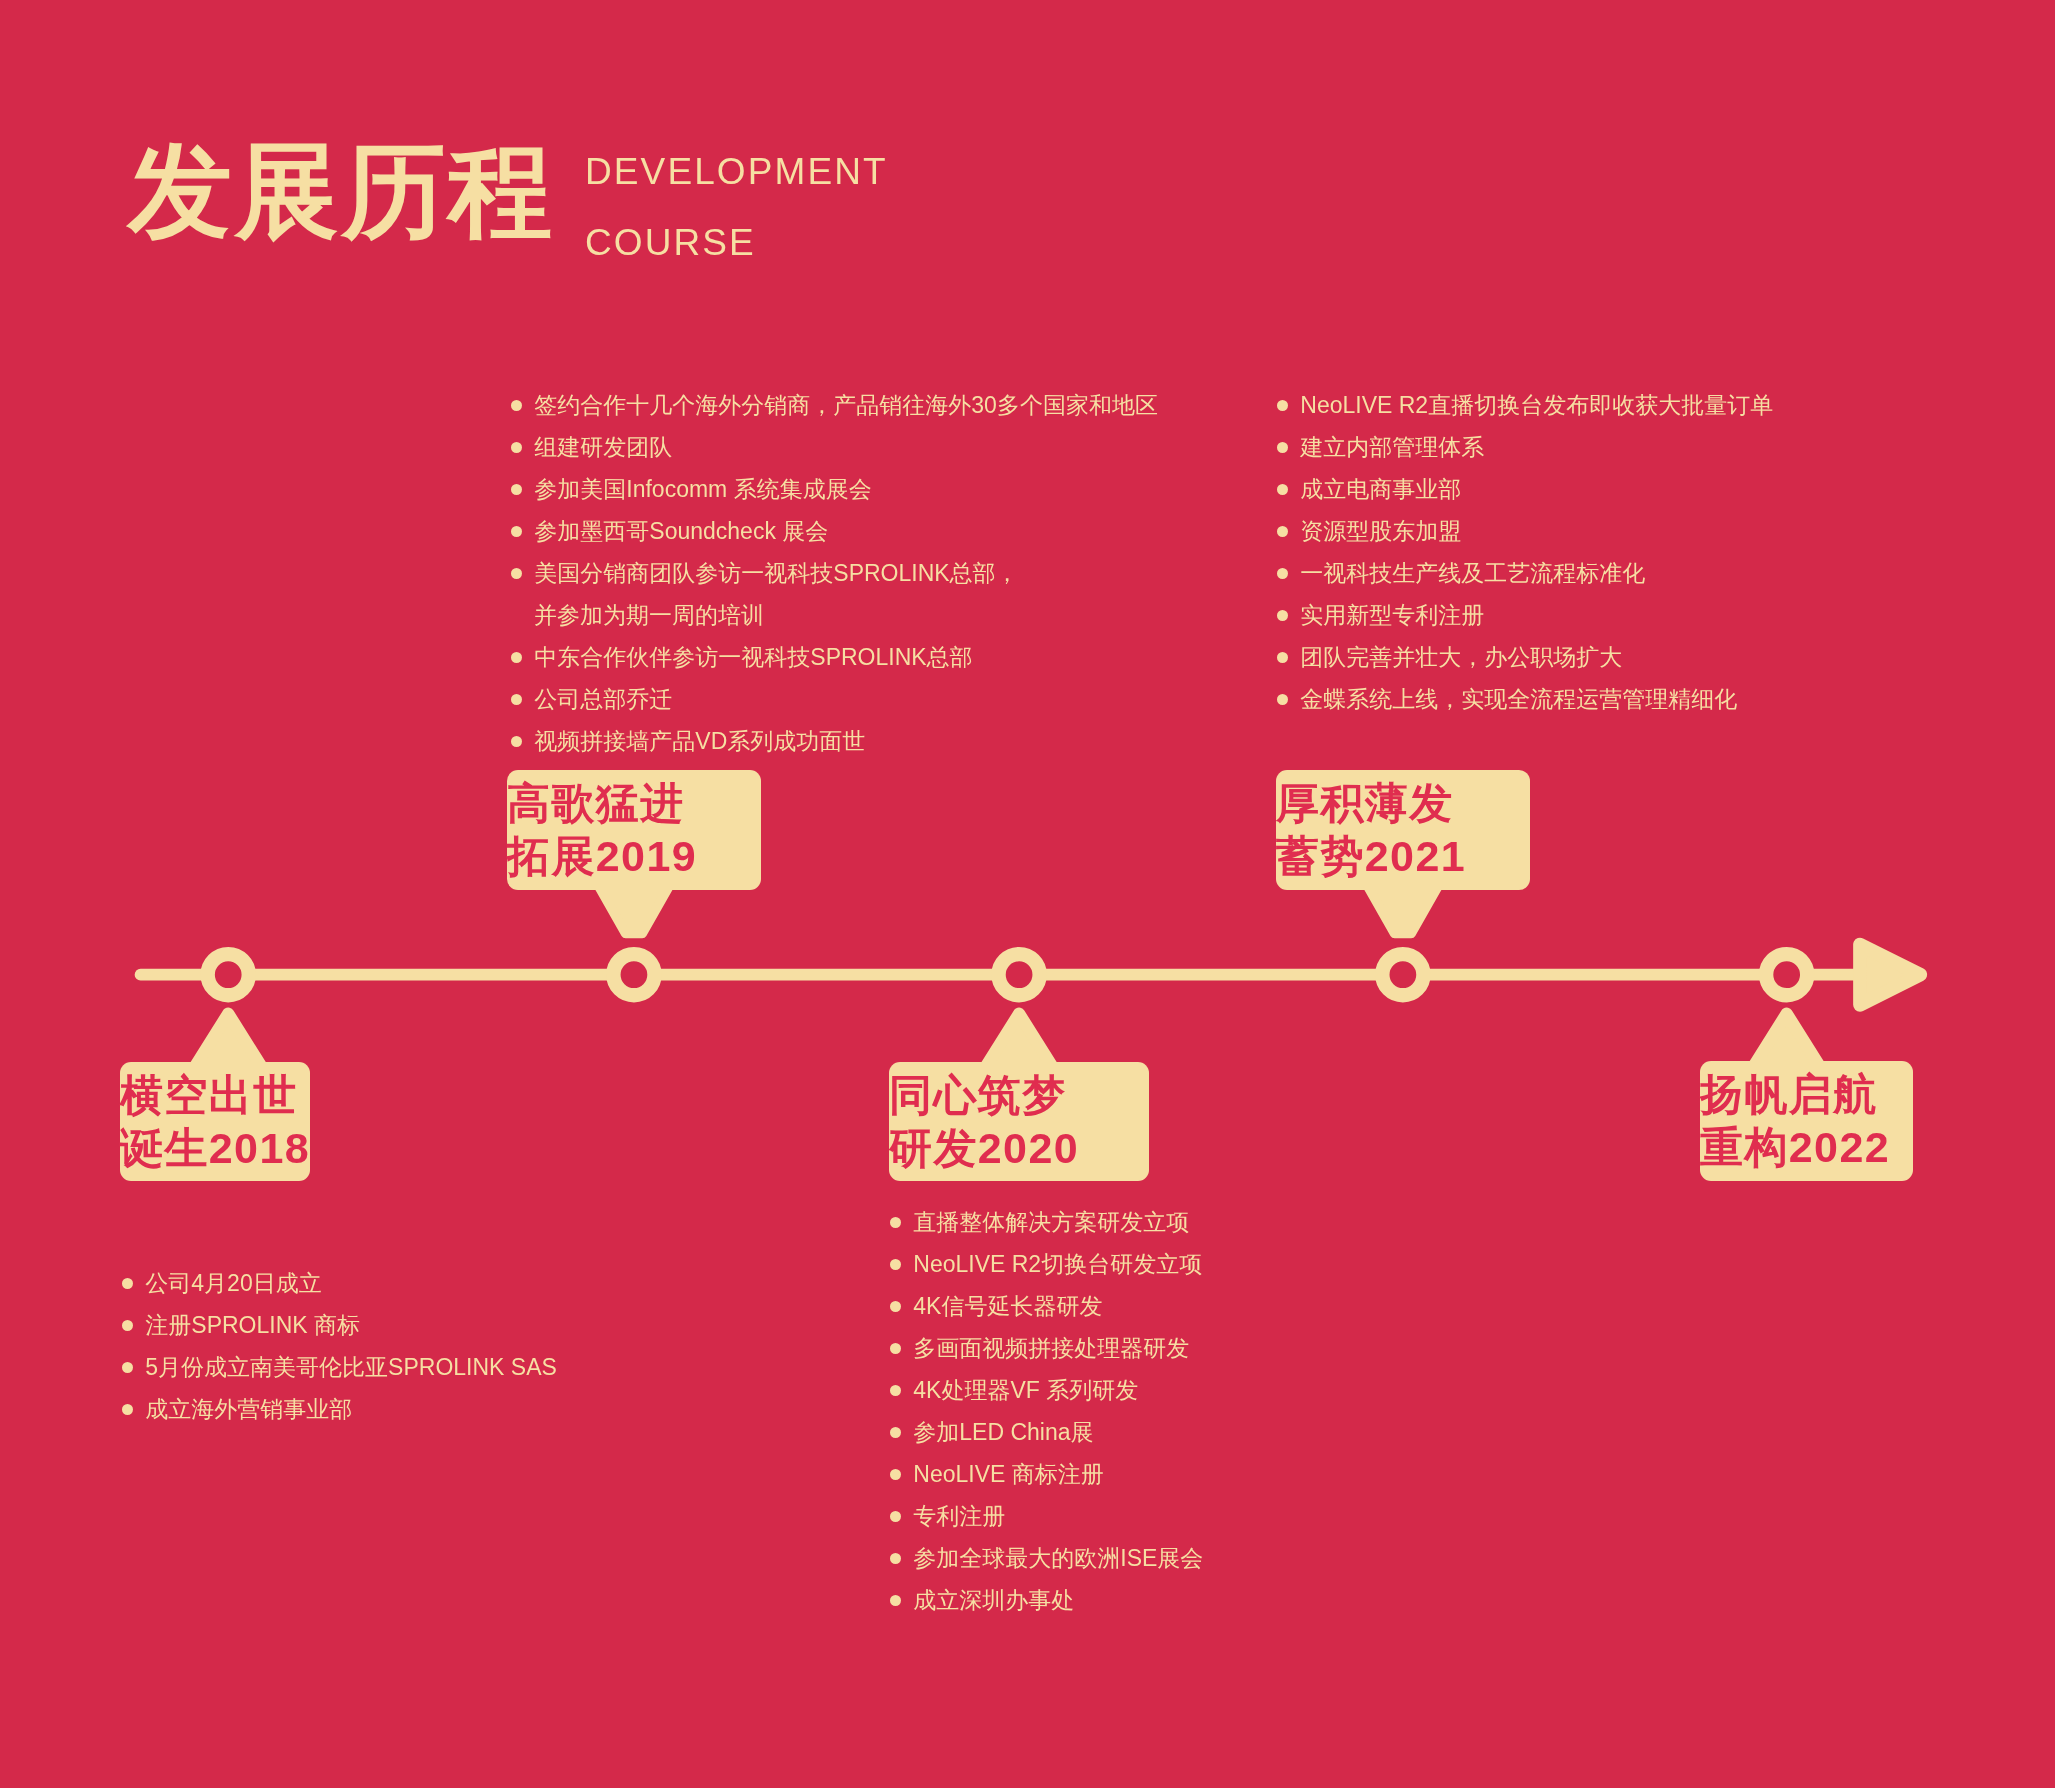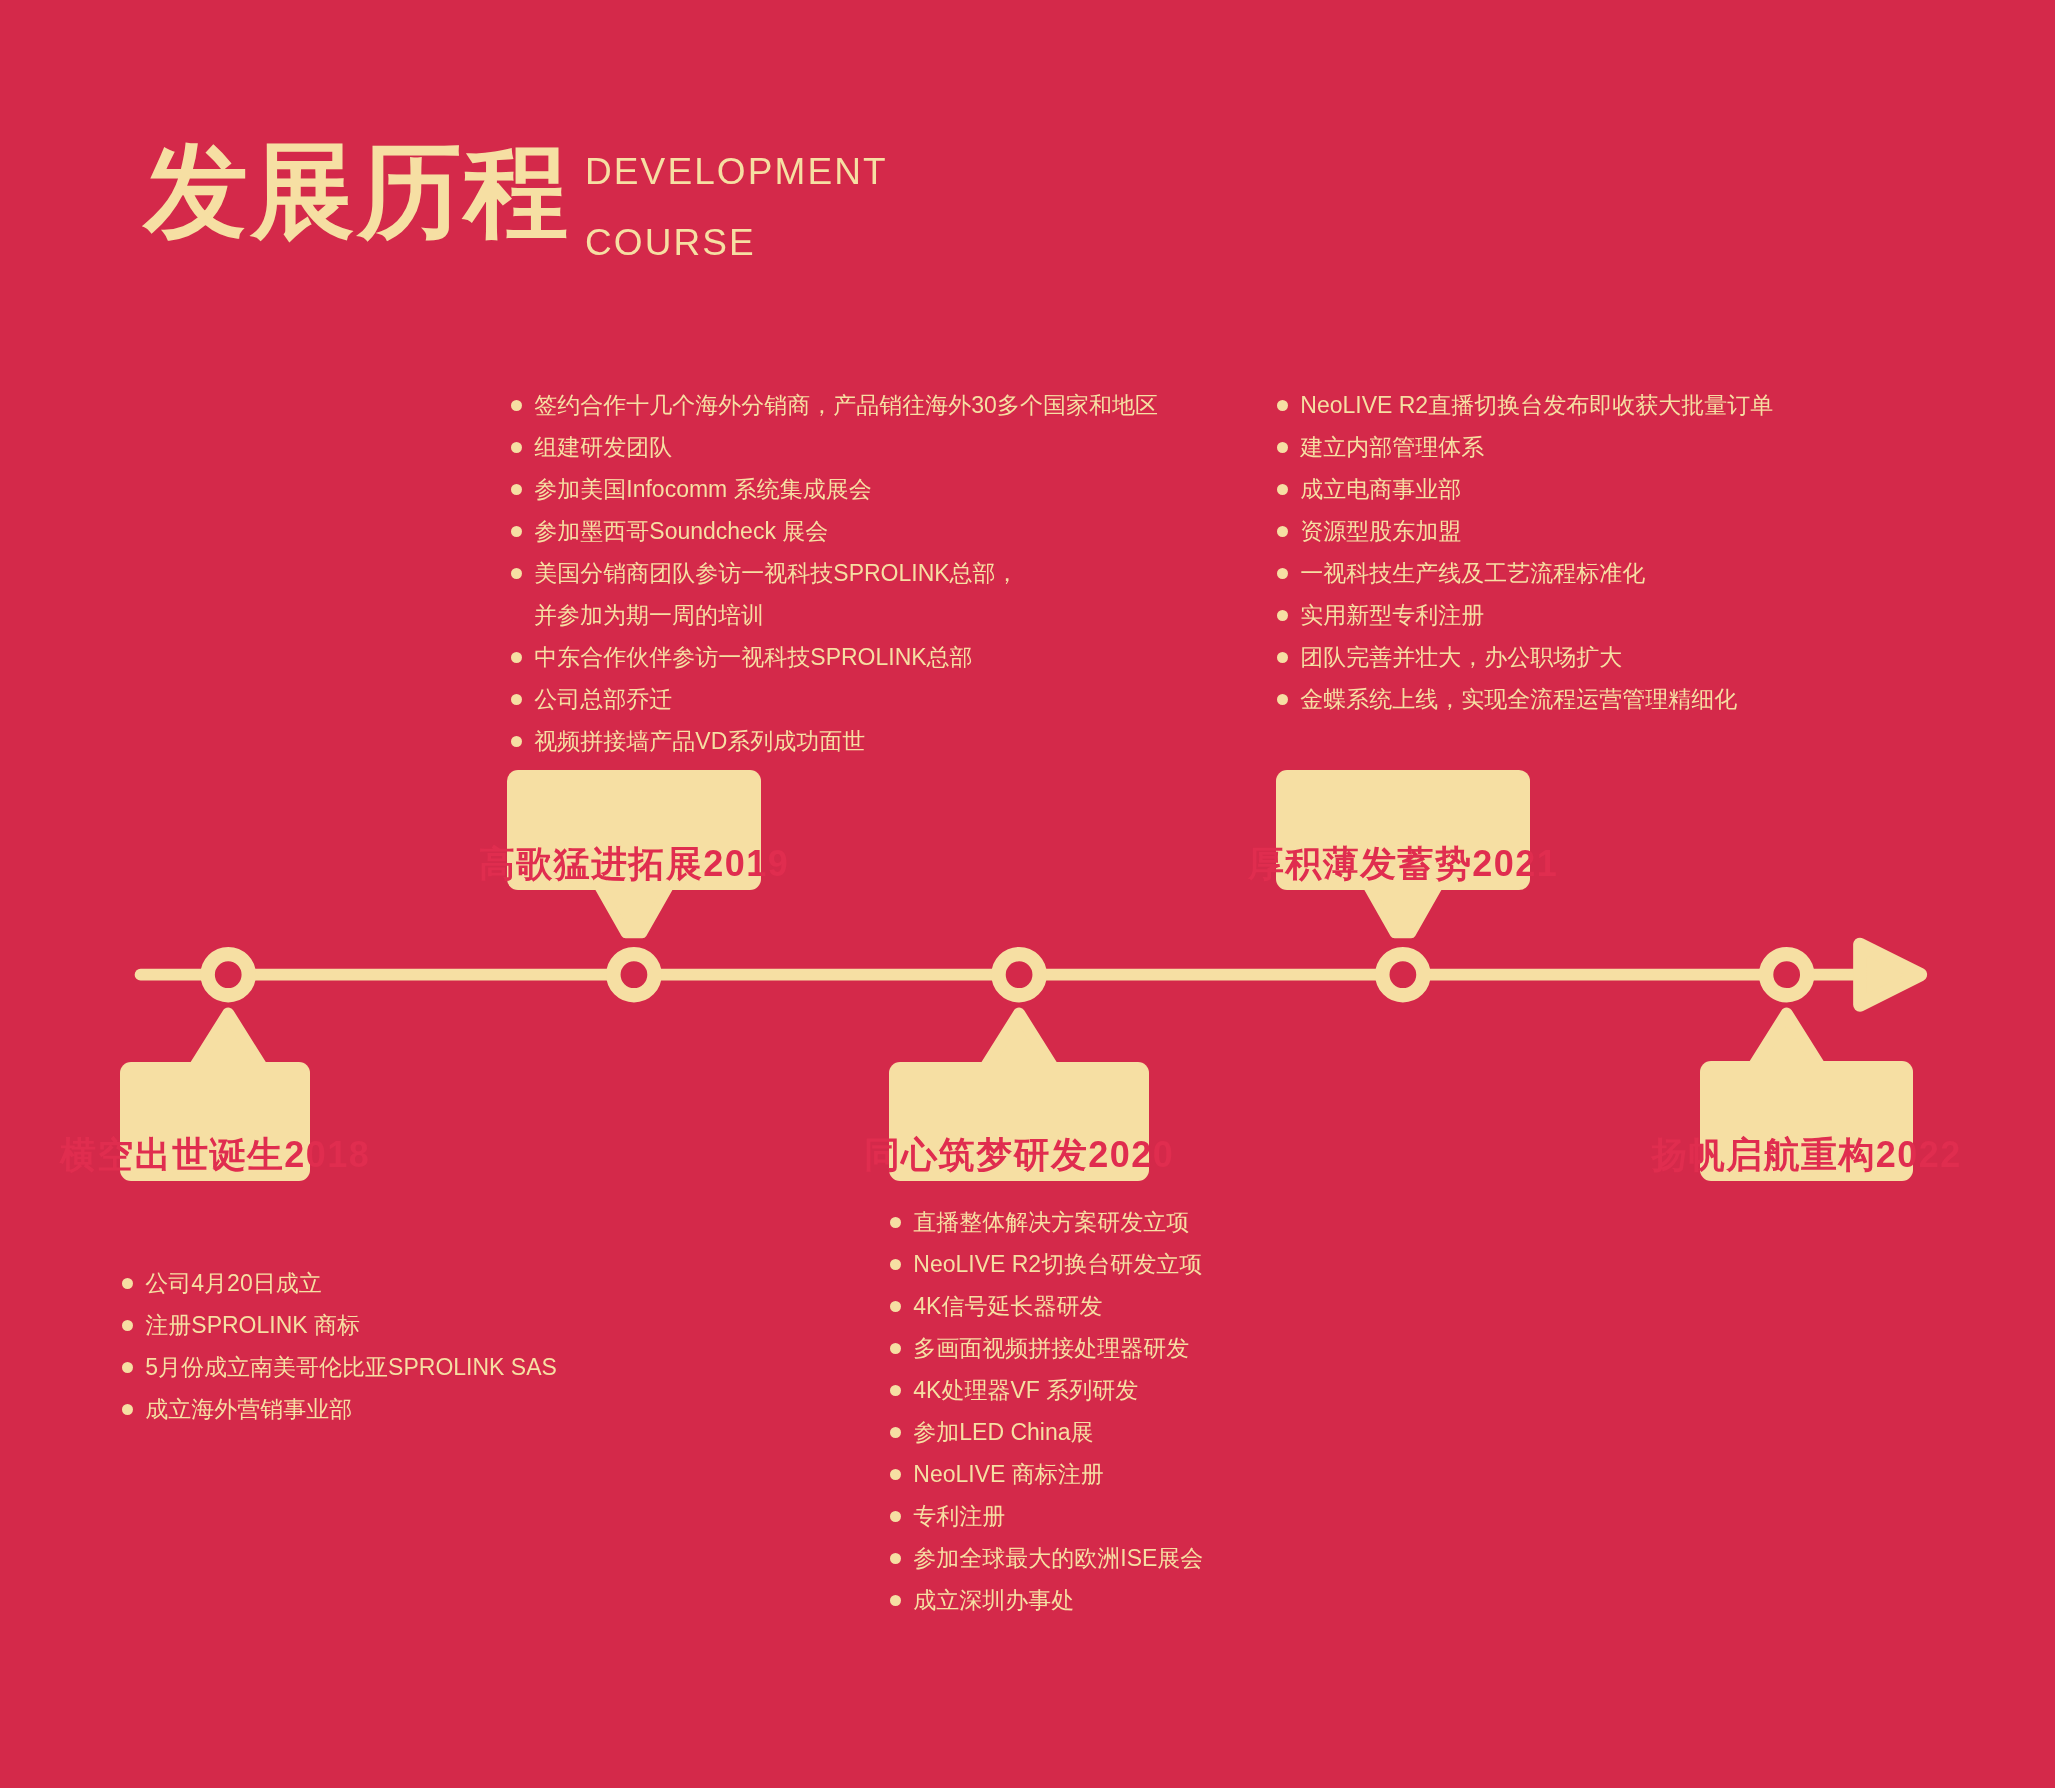--- a/index.html
+++ b/index.html
@@ -12,21 +12,21 @@
   body{
     background:var(--bg);
     font-family:"Liberation Sans","DejaVu Sans",sans-serif;
     position:relative;
     overflow:hidden;
   }
   .stage{position:absolute;inset:0;width:2056px;height:1789px;}
 
   
   .page-title{
-    position:absolute;left:144px;top:132px;
+    position:absolute;left:128px;top:132px;
     font-size:104px;font-weight:700;letter-spacing:2.7px;
     color:var(--cream);line-height:1.15;white-space:nowrap;
   }
   .page-subtitle{
     position:absolute;left:585px;top:136px;
     color:var(--cream);font-size:37px;font-weight:400;
     letter-spacing:2.1px;line-height:71px;white-space:nowrap;
   }
 
   
@@ -35,24 +35,24 @@
   .tl-arrow{fill:var(--cream);stroke:var(--cream);stroke-width:20;stroke-linejoin:round;}
   .tl-node{fill:var(--bg);stroke:var(--cream);stroke-width:21;}
   .tl-pointer-down{fill:var(--cream);stroke:var(--cream);stroke-width:14;stroke-linejoin:round;}
   .tl-pointer-up{fill:var(--cream);stroke:var(--cream);stroke-width:18;stroke-linejoin:round;}
 
   
   .callout{
     position:absolute;
     background:var(--cream);
     border-radius:11px;
-    display:flex;flex-direction:row;align-items:flex-end;justify-content:center;
+    display:flex;flex-direction:column;align-items:flex-start;justify-content:center;
     text-align:center;
     color:var(--callout-text);
-    font-size:36px;font-weight:700;line-height:53px;
+    font-size:43px;font-weight:700;line-height:53px;
     letter-spacing:1.4px;white-space:nowrap;
   }
   .callout-2019{left:507px;top:770px;width:254px;height:120px;}
   .callout-2021{left:1276px;top:770px;width:254px;height:120px;}
   .callout-2018{left:120px;top:1062px;width:190px;height:119px;}
   .callout-2020{left:889px;top:1062px;width:260px;height:119px;}
   .callout-2022{left:1700px;top:1061px;width:213px;height:120px;}
 
   
   ul.events{position:absolute;list-style:none;}

